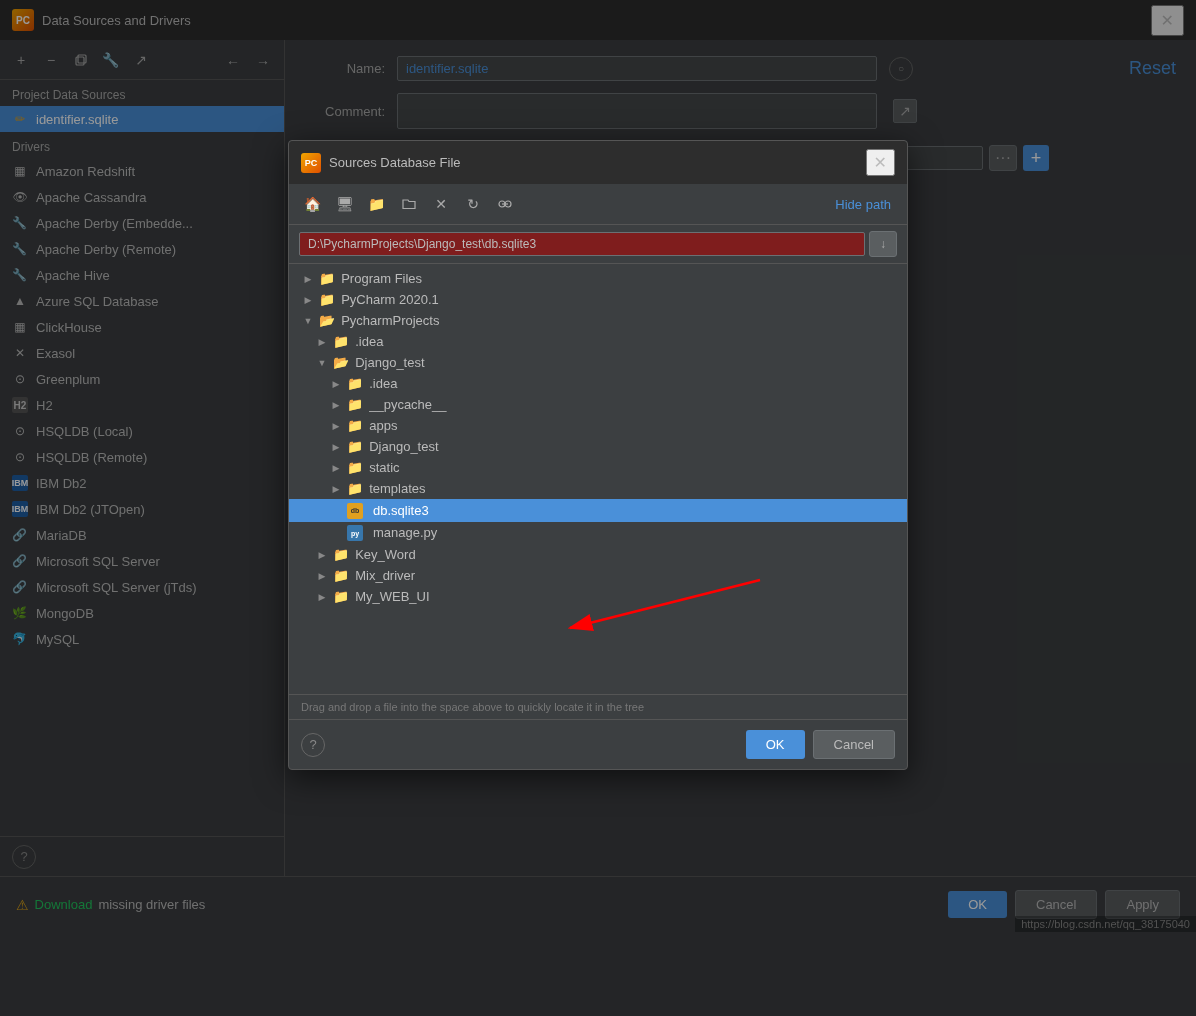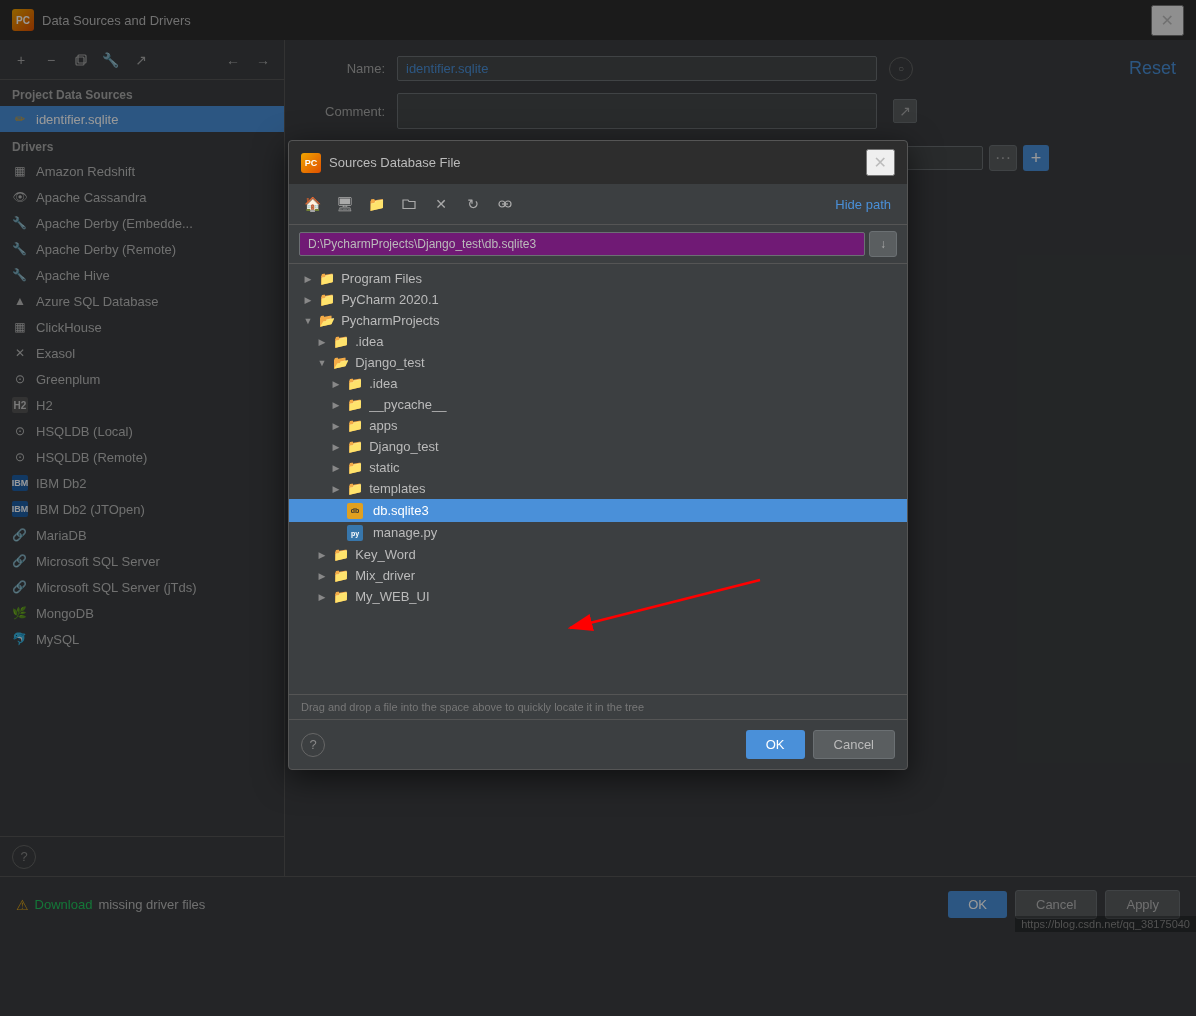--- a/index.html
+++ b/index.html
@@ -98,21 +98,21 @@
       color: #aaa;
       cursor: pointer;
       border-radius: 3px;
       font-size: 14px;
     }
 
     .sidebar-section-header {
       padding: 8px 12px 4px;
       color: #aaa;
       font-size: 12px;
-      font-weight: bold;
+      font-weight: normal;
     }
 
     .sidebar-item {
       padding: 5px 12px;
       display: flex;
       align-items: center;
       gap: 8px;
       cursor: pointer;
       color: #bbb;
       font-size: 13px;
@@ -396,21 +396,21 @@
     .dialog-path-bar {
       display: flex;
       align-items: center;
       gap: 4px;
       padding: 6px 10px;
       border-bottom: 1px solid #555;
     }
 
     .path-input {
       flex: 1;
-      background: #701a75;
+      background: #7f1d1d;
       border: 1px solid #6b7073;
       color: #bbb;
       padding: 4px 8px;
       font-size: 12px;
       border-radius: 2px;
       outline: none;
     }
 
     .path-expand-btn {
       width: 28px;

